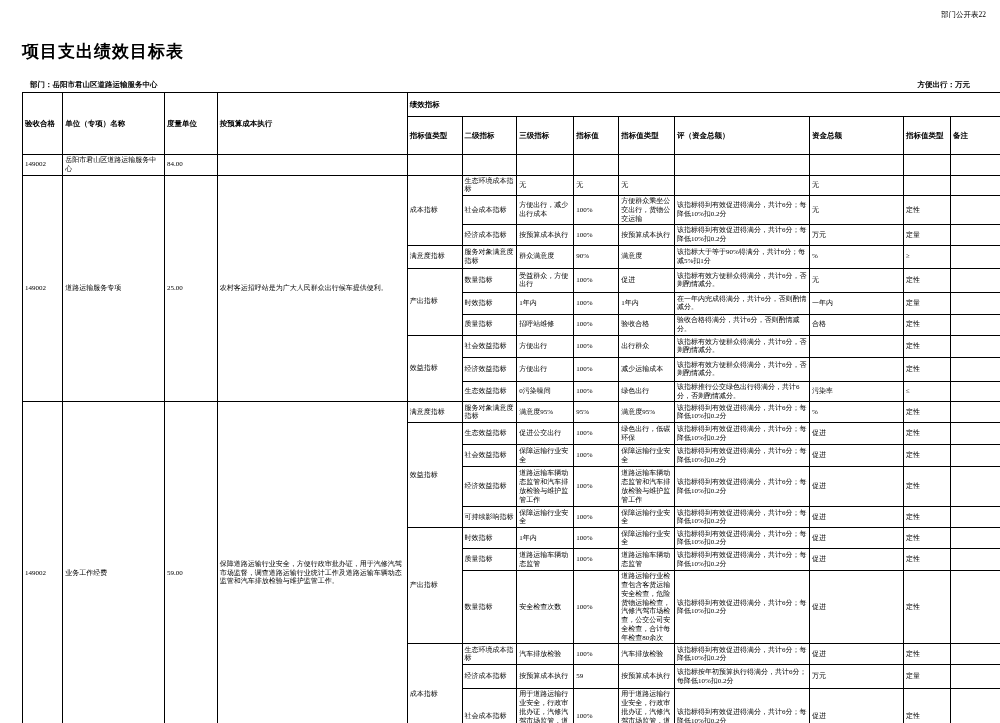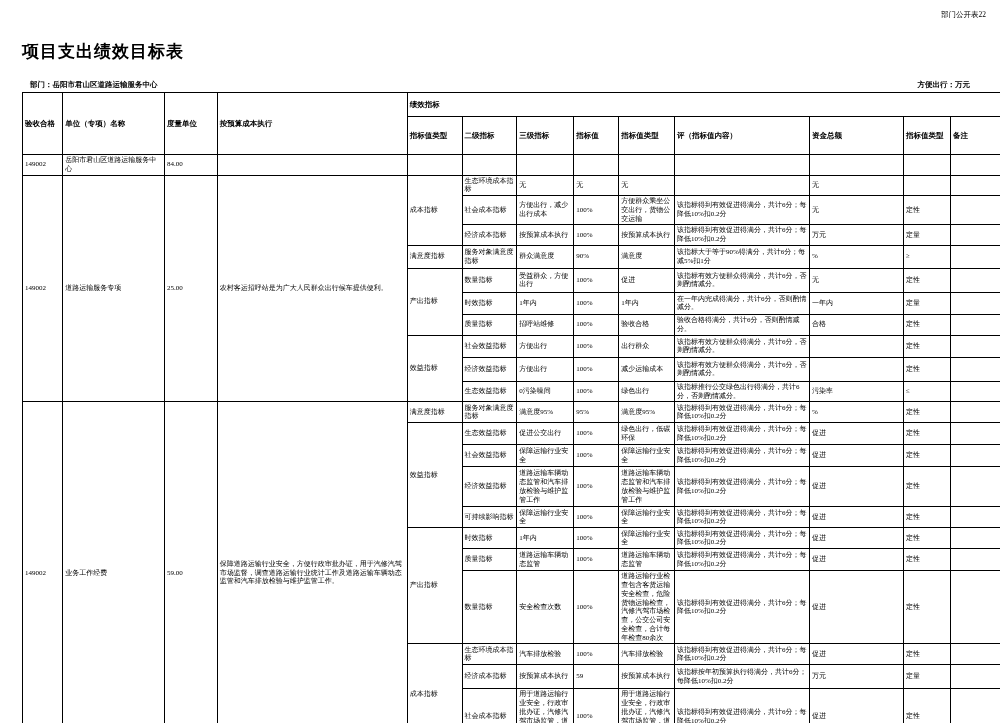--- a/index.html
+++ b/index.html
@@ -56,21 +56,21 @@
           <th rowspan="2">度量单位</th>
           <th rowspan="2">按预算成本执行</th>
           <th colspan="9">绩效指标</th>
         </tr>
         <tr style="height: 38px;">
           <th>指标值类型</th>
           <th>二级指标</th>
           <th>三级指标</th>
           <th>指标值</th>
           <th>指标值类型</th>
-          <th>评（指标值内容）</th>
+          <th>评（资金总额）</th>
           <th>资金总额</th>
           <th>指标值类型</th>
           <th>备注</th>
         </tr>
       </thead>
       <tbody>
         <tr class="sec" style="height: 17px;">
           <td>149002</td>
           <td>岳阳市君山区道路运输服务中心</td>
           <td class="al-r">84.00</td>

